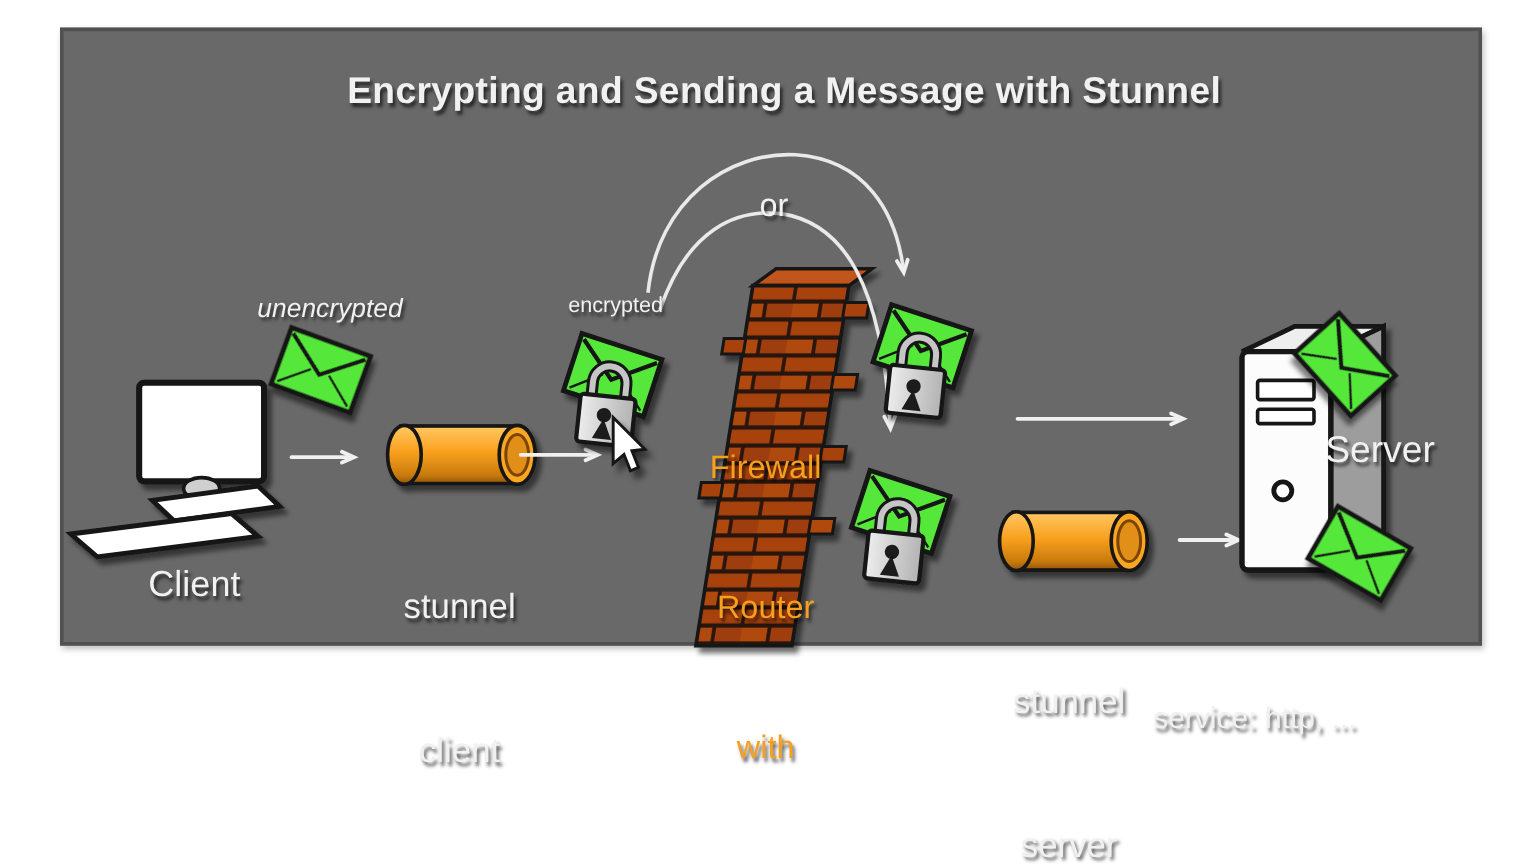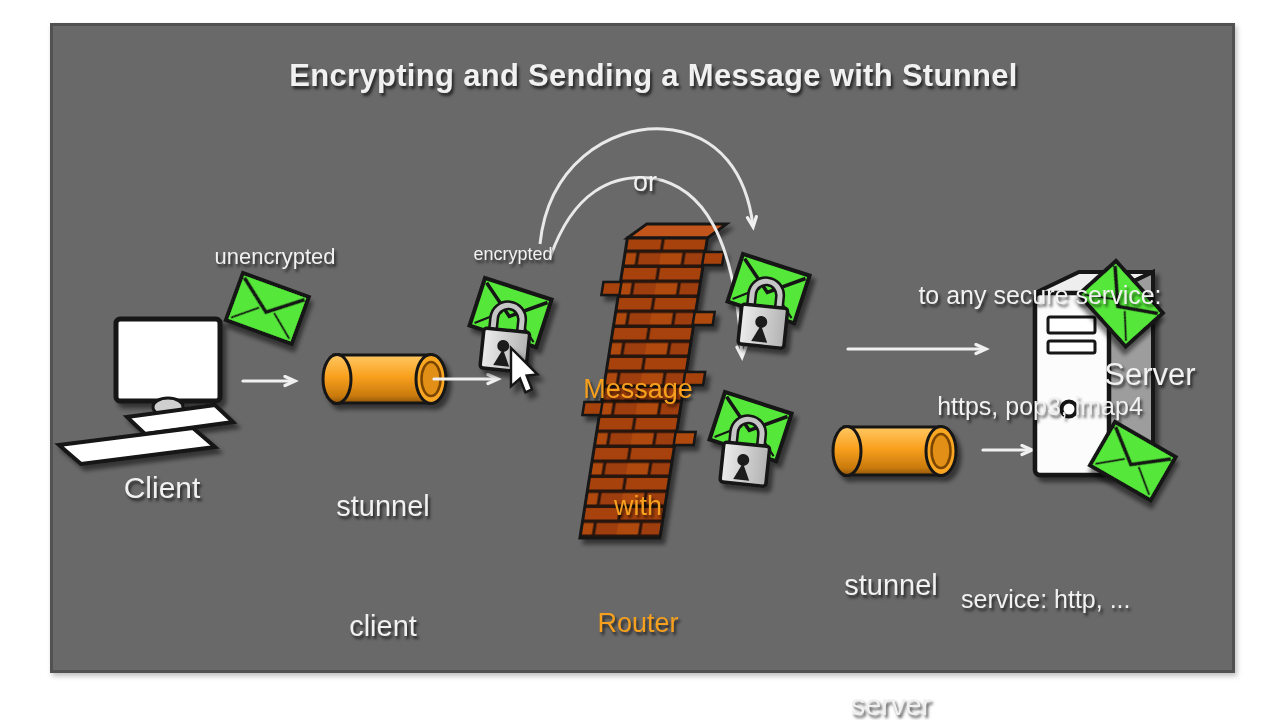--- a/index.html
+++ b/index.html
@@ -2,37 +2,37 @@
 <html><head>
 <meta charset="utf-8">
 <style>
   html,body { margin:0; padding:0; }
   body {
     width:1280px; height:720px; position:relative; overflow:hidden;
     background:#ffffff;
     font-family:"Liberation Sans", sans-serif;
   }
   .slide {
-    position:absolute; left:50px; top:23px; width:1185px; height:650px;
+    position:absolute; left:50px; top:23px; width:1185px; height:515px;
     background:#696969; border:3px solid #515151; box-sizing:border-box;
     box-shadow:2px 3px 5px rgba(0,0,0,0.25);
   }
   svg.canvas { position:absolute; left:0; top:0; width:1179px; height:644px; }
   .lbl {
     position:absolute; color:#F1F1F1;
     text-shadow:2px 3px 3px rgba(0,0,0,0.65);
     line-height:1.2; white-space:pre;
   }
   .ctr { text-align:center; }
   .title { left:0; right:0; top:31px; font-size:31px; font-weight:bold; text-align:center; padding-left:22px; letter-spacing:0.3px; }
-  .lbl-unencrypted { left:122px; top:218px; width:200px; font-size:22px; }
+  .lbl-unencrypted { left:122px; top:218px; width:200px; font-size:22px;font-style:italic; }
   .lbl-encrypted   { left:360px; top:218px; width:200px; font-size:18px; }
   .lbl-client      { left:19px;  top:444px; width:180px; font-size:30px; }
   .lbl-stunnel-client { left:225px; top:380px; width:210px; font-size:29px; line-height:40px; }
-  .lbl-or          { left:542px; top:140px; width:100px; font-size:27px; }
+  .lbl-or          { left:542px; top:129px; width:100px; font-size:27px; }
   .lbl-firewall    { left:465px; top:266px; width:240px; font-size:27px; line-height:39px; color:#F7A01E; }
   .lbl-secure      { left:817px; top:177px; width:340px; font-size:25px; line-height:37px; }
   .lbl-server      { left:997px; top:330px; width:200px; font-size:31px; }
   .lbl-stunnel-server { left:733px; top:459px; width:210px; font-size:29px; line-height:40px; }
   .lbl-nonsecure   { left:908px; top:483px; width:310px; font-size:25px; line-height:36px; text-align:left; }
 </style>
 </head>
 <body>
 
 <div class="slide">
@@ -151,30 +151,26 @@
   <div class="lbl ctr lbl-client">Client</div>
 
   <div class="lbl ctr lbl-stunnel-client">
     <div>stunnel</div>
     <div>client</div>
   </div>
 
   <div class="lbl ctr lbl-or">or</div>
 
   <div class="lbl ctr lbl-firewall">
-    <div>Message</div>
+    <div>Firewall</div>
+    <div>Router</div>
     <div>with</div>
-    <div>Router</div>
     
   </div>
 
-  <div class="lbl ctr lbl-secure">
-    <div>to any secure service:</div>
-    <div>https, pop3, imap4</div>
-  </div>
 
   <div class="lbl ctr lbl-server">Server</div>
 
   <div class="lbl ctr lbl-stunnel-server">
     <div>stunnel</div>
     <div>server</div>
   </div>
 
   <div class="lbl lbl-nonsecure">
     <div>service: http, ...</div>

